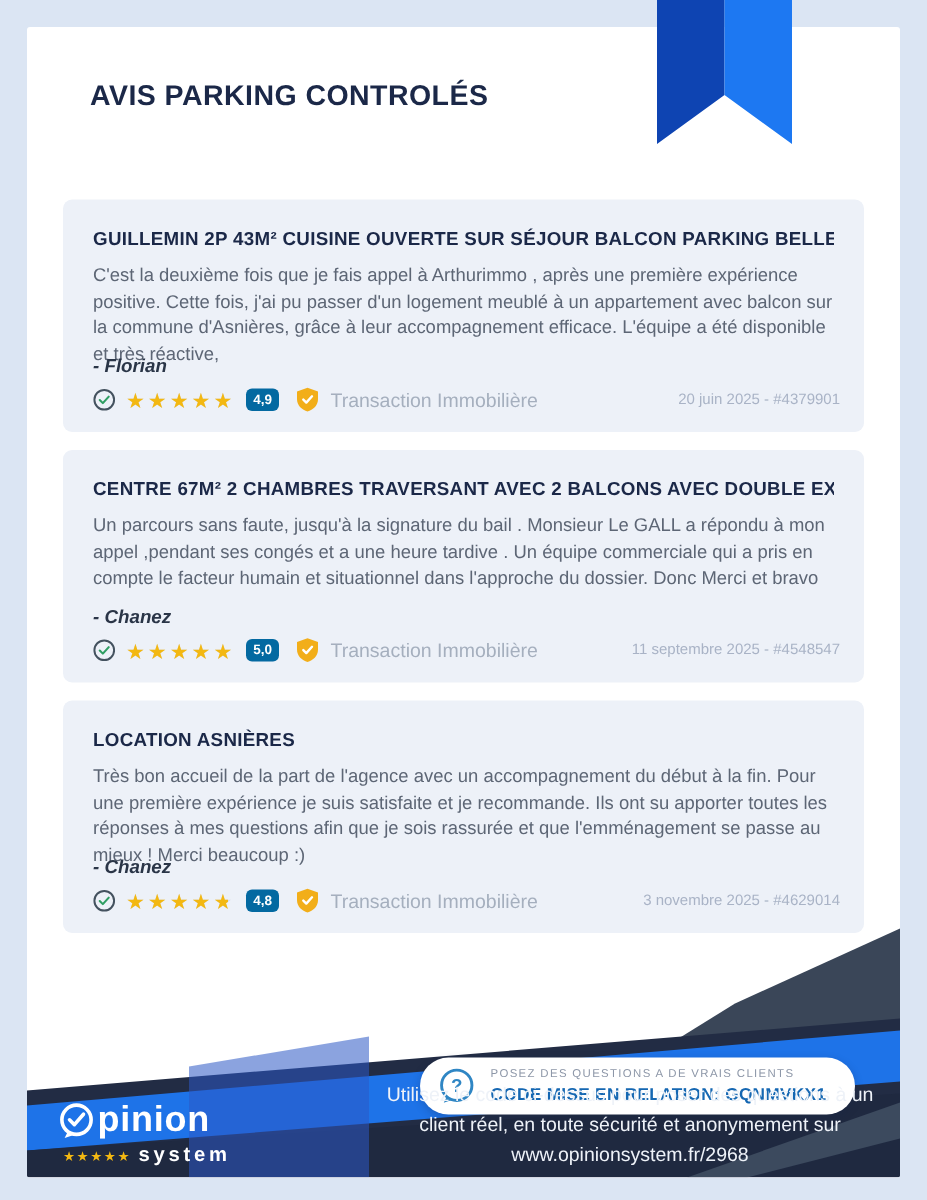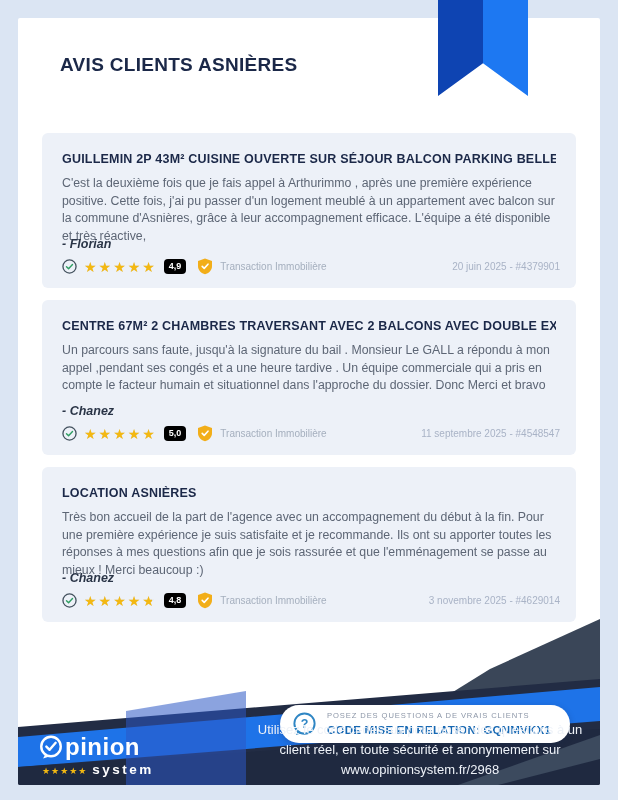--- a/index.html
+++ b/index.html
@@ -48,25 +48,25 @@
   .rating-row{
     position:absolute;left:20px;right:16px;bottom:13px;
     display:flex;align-items:center;gap:7px;
   }
   .check-circle{display:inline-flex;width:15px;height:15px;}
   .stars-box{display:inline-flex;align-items:center;}
   .star{position:relative;display:inline-block;font-size:14px;line-height:1;margin-right:2px;}
   .star-base{color:#d8dde8;}
   .star-fill{position:absolute;left:0;top:0;overflow:hidden;white-space:nowrap;color:#f3b812;}
   .badge{
-    background:#000000;color:#ffffff;font-size:9px;font-weight:bold;
+    background:#0369a1;color:#ffffff;font-size:9px;font-weight:bold;
     padding:3px 5px;border-radius:4px;line-height:1;
   }
   .shield{display:inline-flex;width:16px;height:17px;margin-left:4px;}
-  .category{font-size:10px;color:#a5afbe;}
+  .category{font-size:13px;color:#a5afbe;}
   .date{margin-left:auto;font-size:10px;color:#a9b3c6;}
   
   .footer{
     position:absolute;left:0;bottom:0;width:582px;height:168px;overflow:hidden;
   }
   .footer svg.deco{position:absolute;left:0;top:0;}
   .pill{
     position:absolute;left:262px;top:88px;width:290px;height:38px;
     background:#ffffff;border-radius:19px;box-shadow:0 2px 6px rgba(20,35,70,.25);
     display:flex;align-items:center;padding:0 10px 0 11px;box-sizing:border-box;gap:9px;
@@ -85,21 +85,21 @@
   .logo-row2{display:flex;align-items:baseline;margin-top:2px;margin-left:4px;}
   .logo-stars{font-size:9px;color:#f3b812;letter-spacing:1px;}
   .logo-system{font-size:13.5px;letter-spacing:2.5px;margin-left:5px;font-weight:bold;}
 </style>
 </head>
 <body>
 
 <div class="page">
 
   <div class="header">
-    <h1 class="page-title">AVIS CLIENTS ASNIÈRES</h1>
+    <h1 class="page-title">AVIS PARKING CONTROLÉS</h1>
   </div>
 
   <div class="cards">
 
     <section class="card">
       <h2 class="card-title">GUILLEMIN 2P 43M² CUISINE OUVERTE SUR SÉJOUR BALCON PARKING BELLE…</h2>
       <p class="card-body">C'est la deuxième fois que je fais appel à Arthurimmo , après une première expérience positive. Cette fois, j'ai pu passer d'un logement meublé à un appartement avec balcon sur la commune d'Asnières, grâce à leur accompagnement efficace. L'équipe a été disponible et très réactive,</p>
       <div class="author">- Florian</div>
       <div class="rating-row">
         <span class="check-circle">

